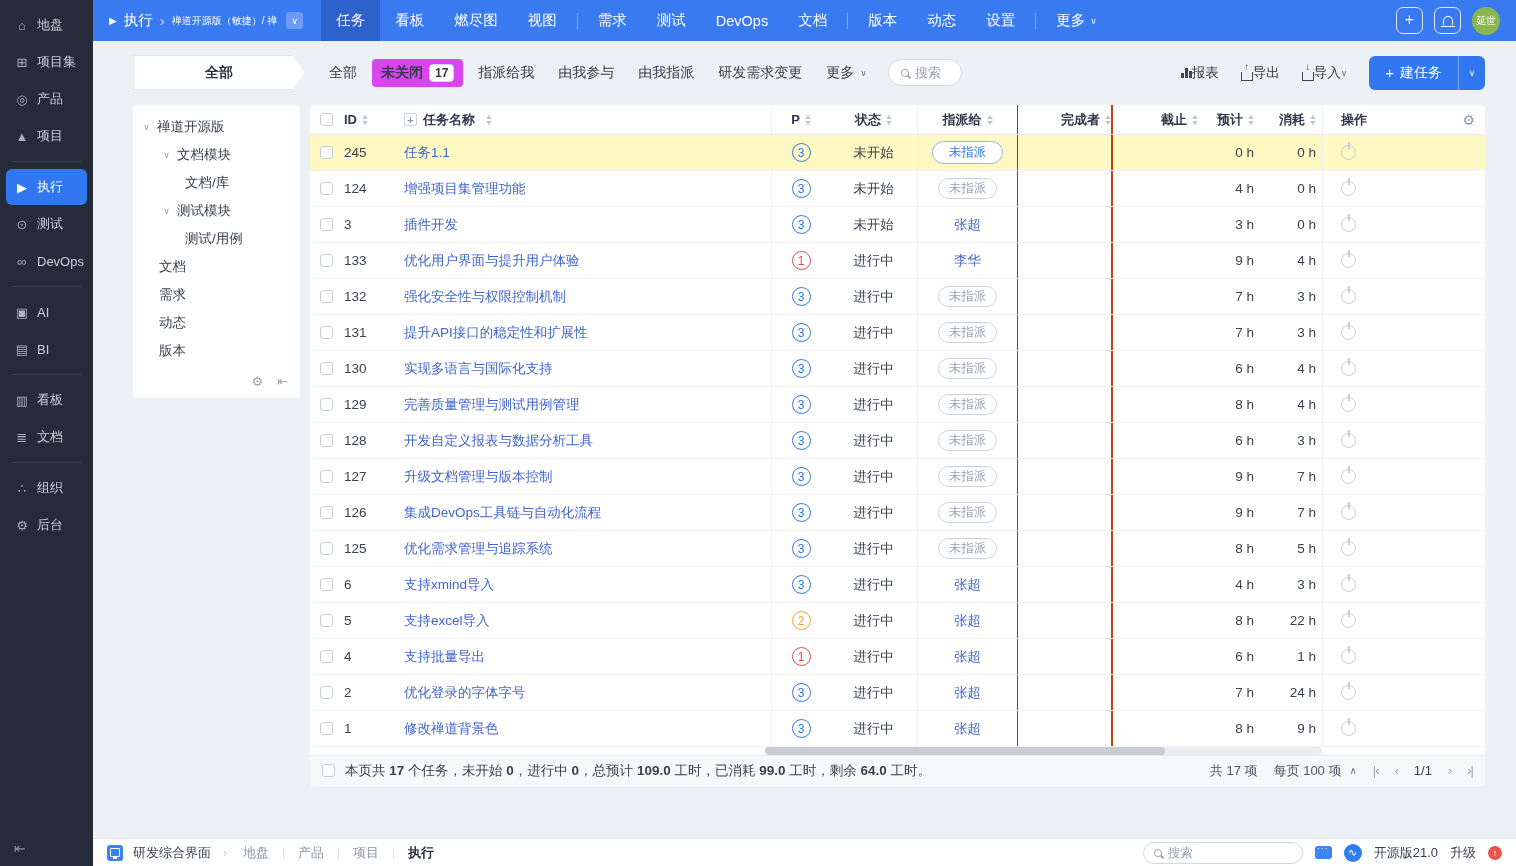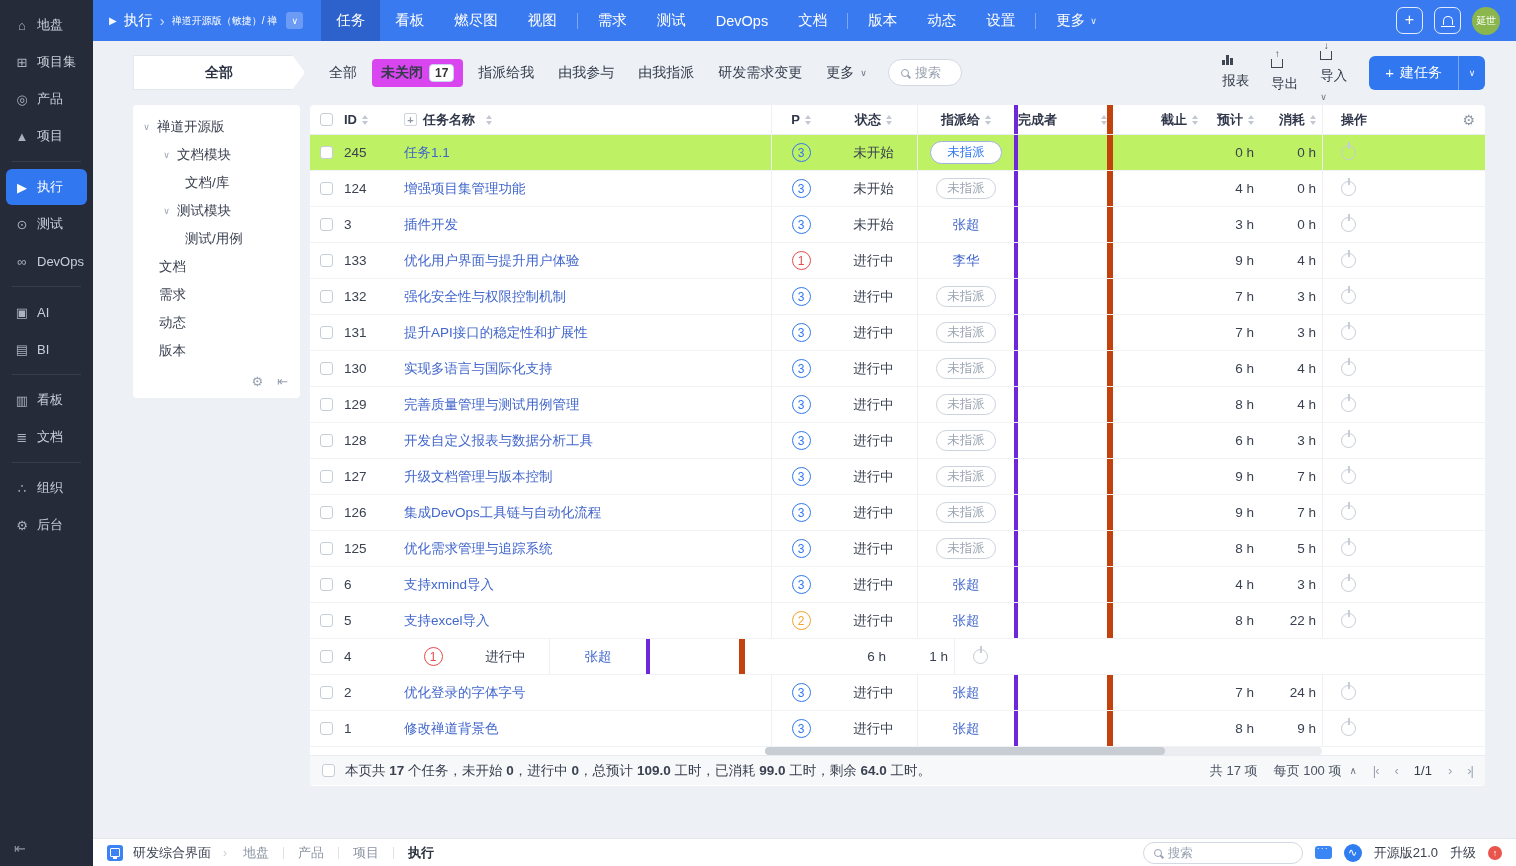--- a/index.html
+++ b/index.html
@@ -41,21 +41,21 @@
   .ftab.active { background:#d946ef; font-weight:bold; }
   .ftab .badge { background:#fff; border:1px solid #c7d5f2; border-radius:4px; font-size:12px; padding:0 5px; line-height:16px; font-weight:bold; color:#333; }
   .ftab .caret { font-size:9px; color:#6b7482; }
   .search-pill { display:flex; align-items:center; gap:6px; height:27px; border:1px solid #d3d9e2; border-radius:14px; padding:0 12px; color:#98a1b0; font-size:13px; background:#fff; margin-left:6px; cursor:text; }
   .mag { width:8px; height:8px; border:1.5px solid #98a1b0; border-radius:50%; position:relative; flex:none; }
   .mag::after { content:''; position:absolute; width:1.5px; height:4px; background:#98a1b0; right:-2px; bottom:-3px; transform:rotate(-45deg); }
   .search-pill input { border:none; outline:none; width:34px; font-size:13px; color:#3a4150; background:transparent; }
   .search-pill input::placeholder { color:#98a1b0; }
 
   .filter-actions { position:absolute; right:31px; top:55px; height:35px; display:flex; align-items:center; gap:22px; }
-  .act { display:flex; align-items:flex-start; gap:7px; font-size:13.5px; color:#2f3744; cursor:pointer; white-space:nowrap;flex-direction:column; }
+  .act { display:flex; align-items:center; font-size:13.5px; color:#2f3744; cursor:pointer; white-space:nowrap; }
   .bars { display:inline-flex; align-items:flex-end; gap:1.5px; height:10px; }
   .bars i { width:2.5px; background:#3f4654; display:block; }
   .bars i:nth-child(1){height:5px;} .bars i:nth-child(2){height:10px;} .bars i:nth-child(3){height:7px;}
   .tray { width:12px; height:9px; border:1.5px solid #3f4654; border-top:none; position:relative; margin-top:7px; }
   .tray::after { position:absolute; left:50%; transform:translateX(-50%); top:-11px; font-size:10px; color:#3f4654; }
   .tray.up::after { content:'↑'; }
   .tray.down::after { content:'↓'; }
   .act .caret { font-size:9px; color:#6b7482; }
   .create-btn { display:flex; align-items:stretch; background:#3077f0; border-radius:6px; color:#fff; height:34px; overflow:hidden; cursor:pointer; }
   .create-main { display:flex; align-items:center; gap:6px; padding:0 16px; font-size:14px; }
@@ -67,29 +67,29 @@
   .tree-item { height:28px; display:flex; align-items:center; gap:5px; font-size:13.5px; color:#3a4150; cursor:pointer; white-space:nowrap; }
   .tree-item .tchev { font-size:9px; color:#98a1b0; width:11px; text-align:center; }
   .tree-foot { position:absolute; right:12px; bottom:9px; display:flex; gap:14px; color:#98a1b0; font-size:13px; }
   .tree-foot span { cursor:pointer; }
 
   
   .table-card { position:absolute; left:310px; top:105px; width:1175px; height:681px; background:#fff; border-radius:4px; overflow:hidden; }
   .t-header, .t-row { display:flex; align-items:center; padding:0 10px; }
   .t-header { height:30px; border-bottom:1px solid #e8ebf0; font-weight:bold; font-size:13px; color:#30374a; }
   .t-row { height:36px; border-bottom:1px solid #f0f2f6; font-size:13.5px; }
-  .t-row.hover { background:#bef264; }
+  .t-row.hover { background:#fef9c3; }
   .col { display:flex; align-items:center; height:100%; flex:none; }
   .c-check { width:24px; }
   .c-id { width:60px; }
   .c-name { width:368px; border-right:1px solid #eef0f4; gap:6px; }
   .c-p { width:58px; justify-content:center; }
   .c-status { width:88px; justify-content:center; border-right:1px solid #eef0f4; }
-  .c-assign { width:100px; justify-content:center; border-right:4px solid #6d28d9; }
-  .c-finish { width:95px; justify-content:space-between; border-right:6px solid #c2410c; }
+  .c-assign { width:100px; justify-content:center; border-right:1px solid #6d28d9; }
+  .c-finish { width:95px; justify-content:flex-end; border-right:2px solid #c2410c; }
   .c-due { width:85px; justify-content:flex-end; }
   .c-est { width:70px; justify-content:flex-end; padding-right:14px; }
   .c-cost { width:55px; justify-content:flex-end; padding-right:6px; border-right:1px solid #eef0f4; }
   .t-row .c-cost { border-right-color:#eef0f4; }
   .c-ops { flex:1 1 auto; padding-left:18px; }
   .c-gear { width:36px; justify-content:flex-end; color:#8f97a5; font-size:14px; cursor:pointer; }
   .cb { width:13px; height:13px; border:1px solid #c7cdd7; border-radius:3px; background:#fff; cursor:pointer; flex:none; }
   .sort { display:inline-flex; flex-direction:column; align-items:center; gap:2px; margin-left:5px; cursor:pointer; }
   .sort::before { content:''; border:3.5px solid transparent; border-top:none; border-bottom:4px solid #c2c8d2; }
   .sort::after { content:''; border:3.5px solid transparent; border-bottom:none; border-top:4px solid #c2c8d2; }
@@ -943,20 +943,23 @@
         </div>
     <div class="col c-gear"></div>
   </div>
       <div class="t-row">
     <div class="col c-check">
           <span class="cb"></span>
         </div>
     <div class="col c-id">
           <span>4</span>
         </div>
+    <div class="col c-name">
+          <span class="task-link">支持批量导出</span>
+        </div>
     <div class="col c-p">
           <span class="pri p1">1</span>
         </div>
     <div class="col c-status">
           <span>进行中</span>
         </div>
     <div class="col c-assign">
           <span class="assignee-link">张超</span>
         </div>
     <div class="col c-finish">

